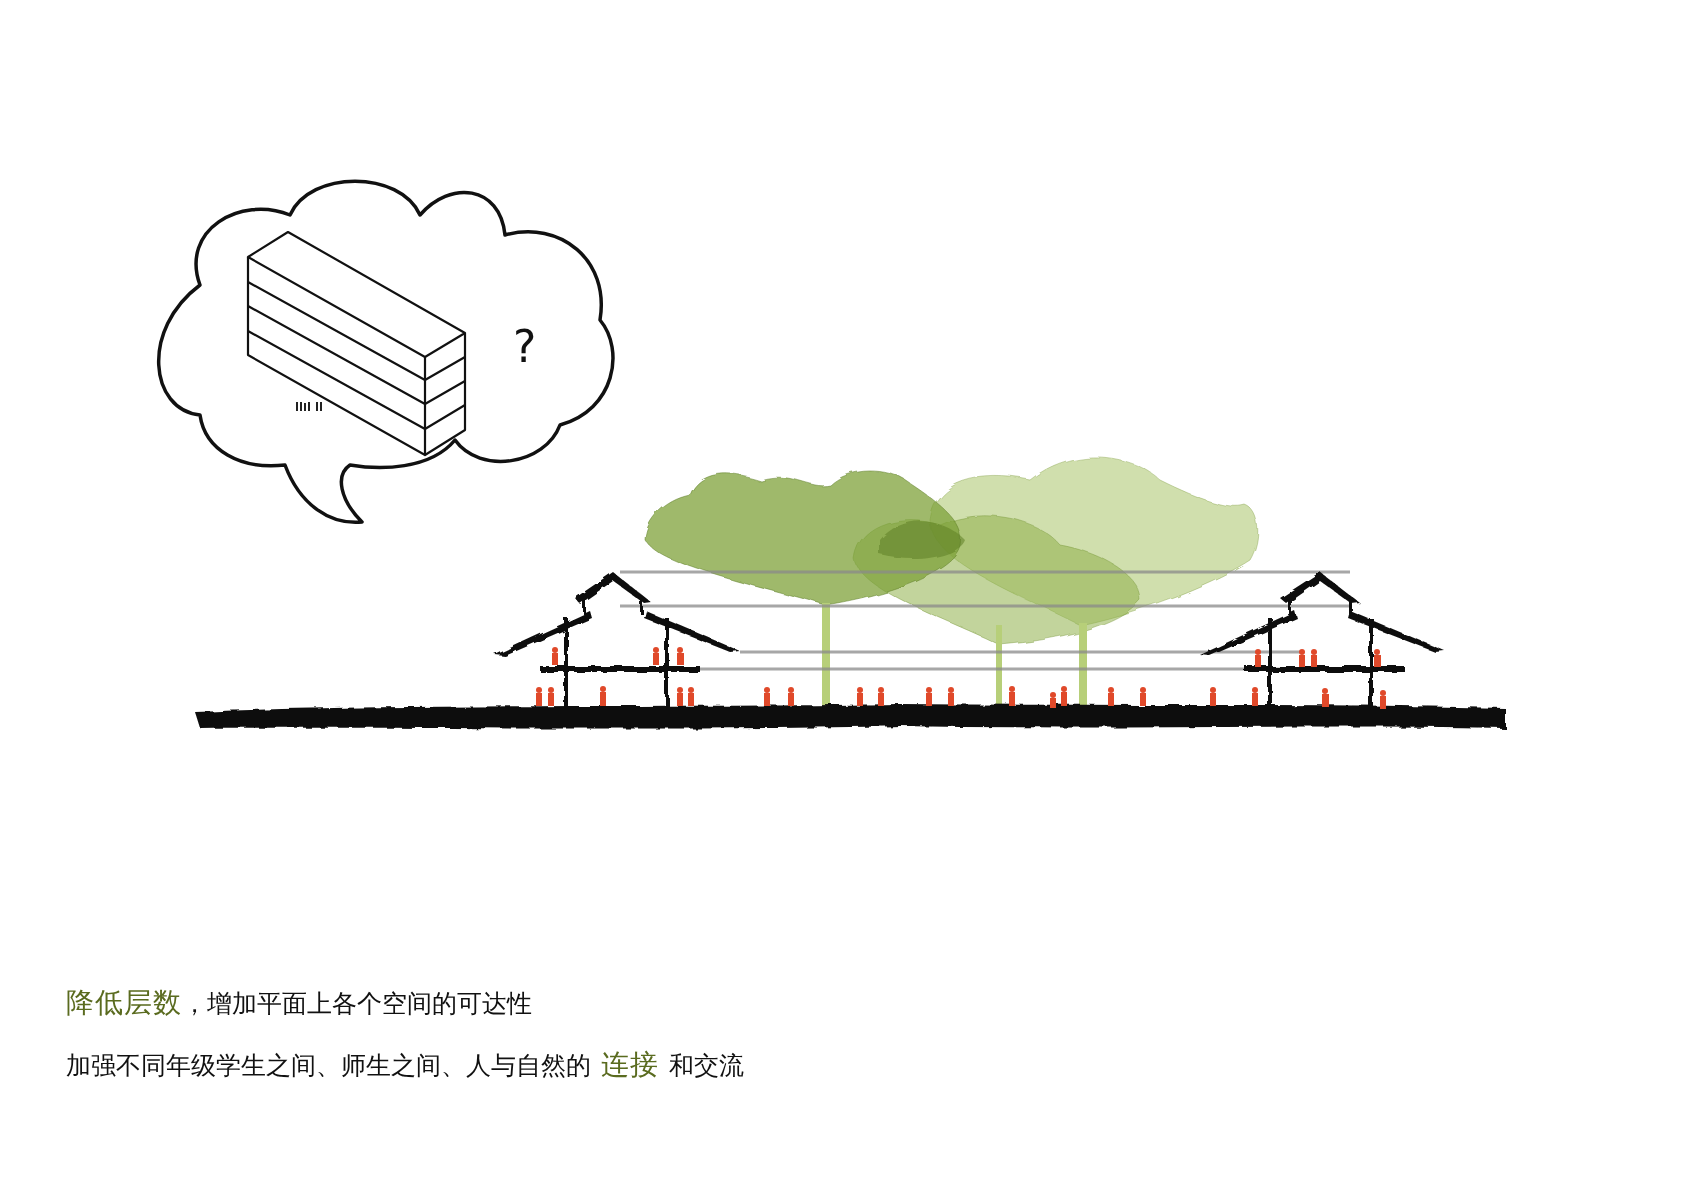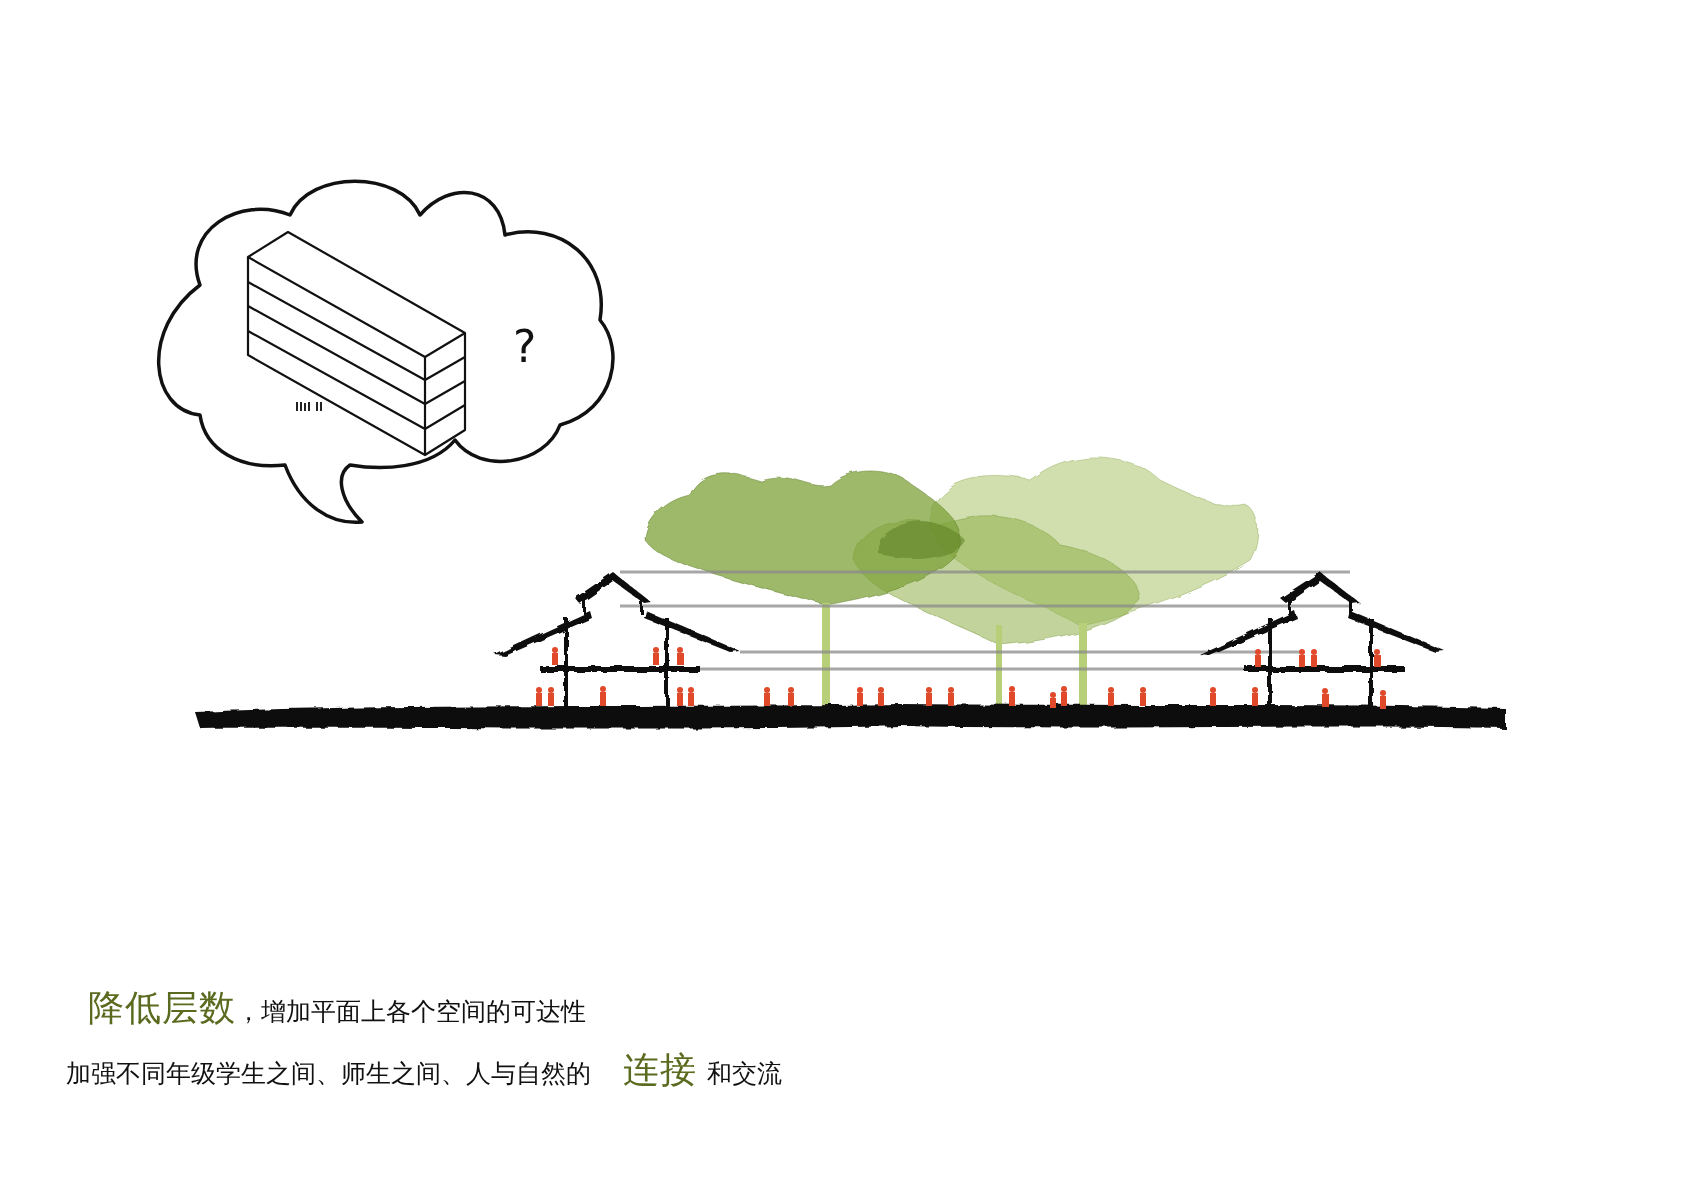--- a/index.html
+++ b/index.html
@@ -1,21 +1,21 @@
 <!DOCTYPE html>
 <html><head>
 <meta charset="utf-8">
 <style>
   html,body{margin:0;padding:0;background:#ffffff;}
   body{width:1700px;height:1202px;position:relative;overflow:hidden;font-family:"DejaVu Sans",sans-serif;}
   #canvas{position:absolute;left:0;top:0;width:1700px;height:1202px;}
   .caption{position:absolute;left:66px;white-space:nowrap;color:#111;}
   .line1{top:984px;}
   .line2{top:1046px;}
-  .big{font-size:36px;color:#5a6b1f;letter-spacing:1px;vertical-align:baseline;margin-left:22px;}
+  .big{font-size:28px;color:#5a6b1f;letter-spacing:1px;vertical-align:baseline;}
   .small{font-size:25px;color:#111;}
   .gap{display:inline-block;width:10px;}
 </style>
 </head>
 <body>
 
 <svg id="canvas" viewBox="0 0 1700 1202" xmlns="http://www.w3.org/2000/svg">
   <defs>
     <filter id="rough" x="-5%" y="-20%" width="110%" height="140%">
       <feTurbulence type="fractalNoise" baseFrequency="0.08" numOctaves="2" seed="3"></feTurbulence>

